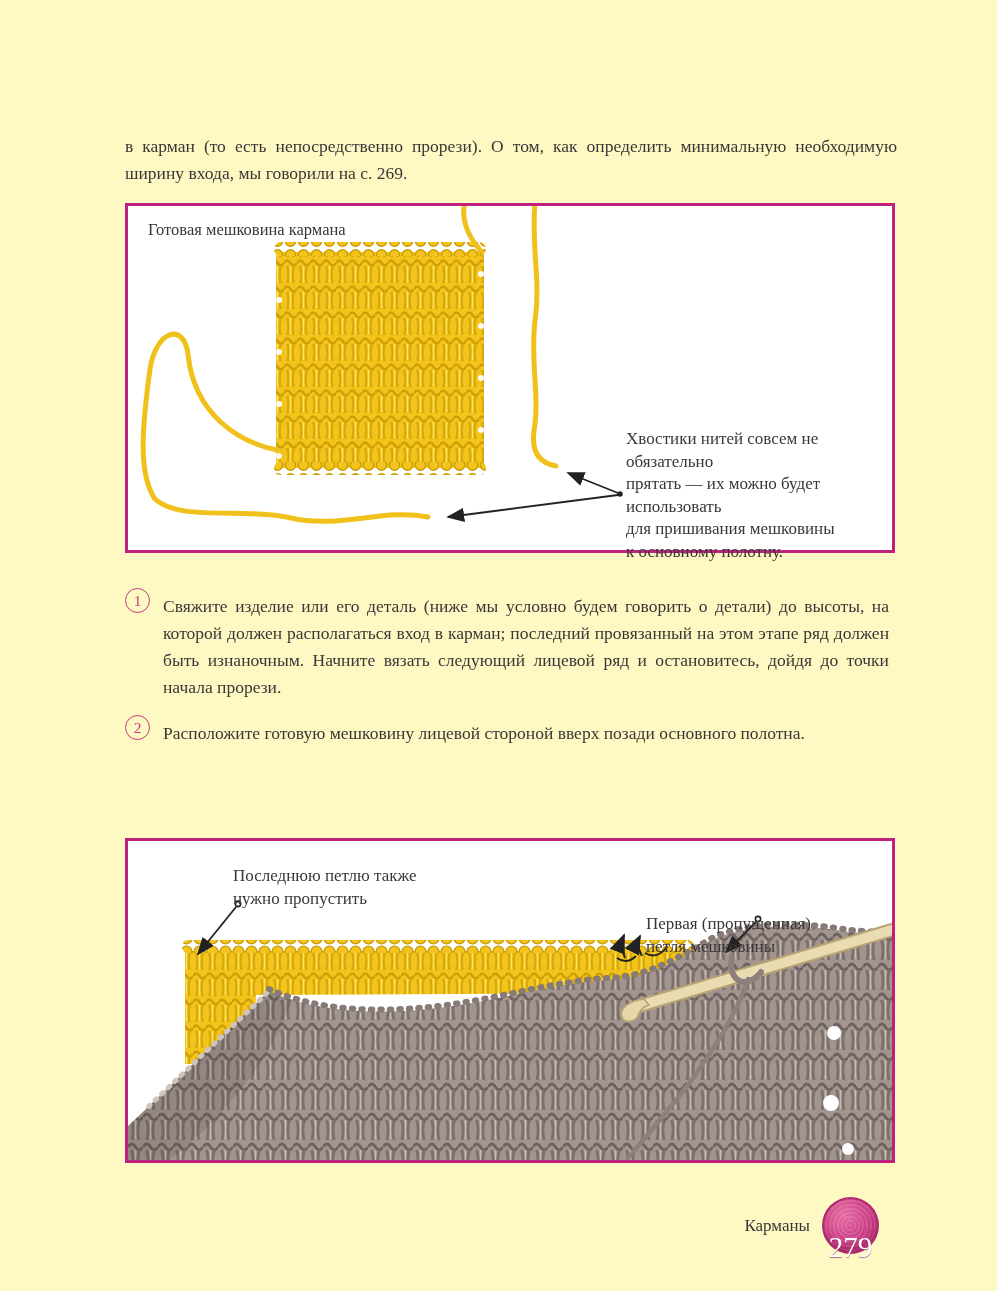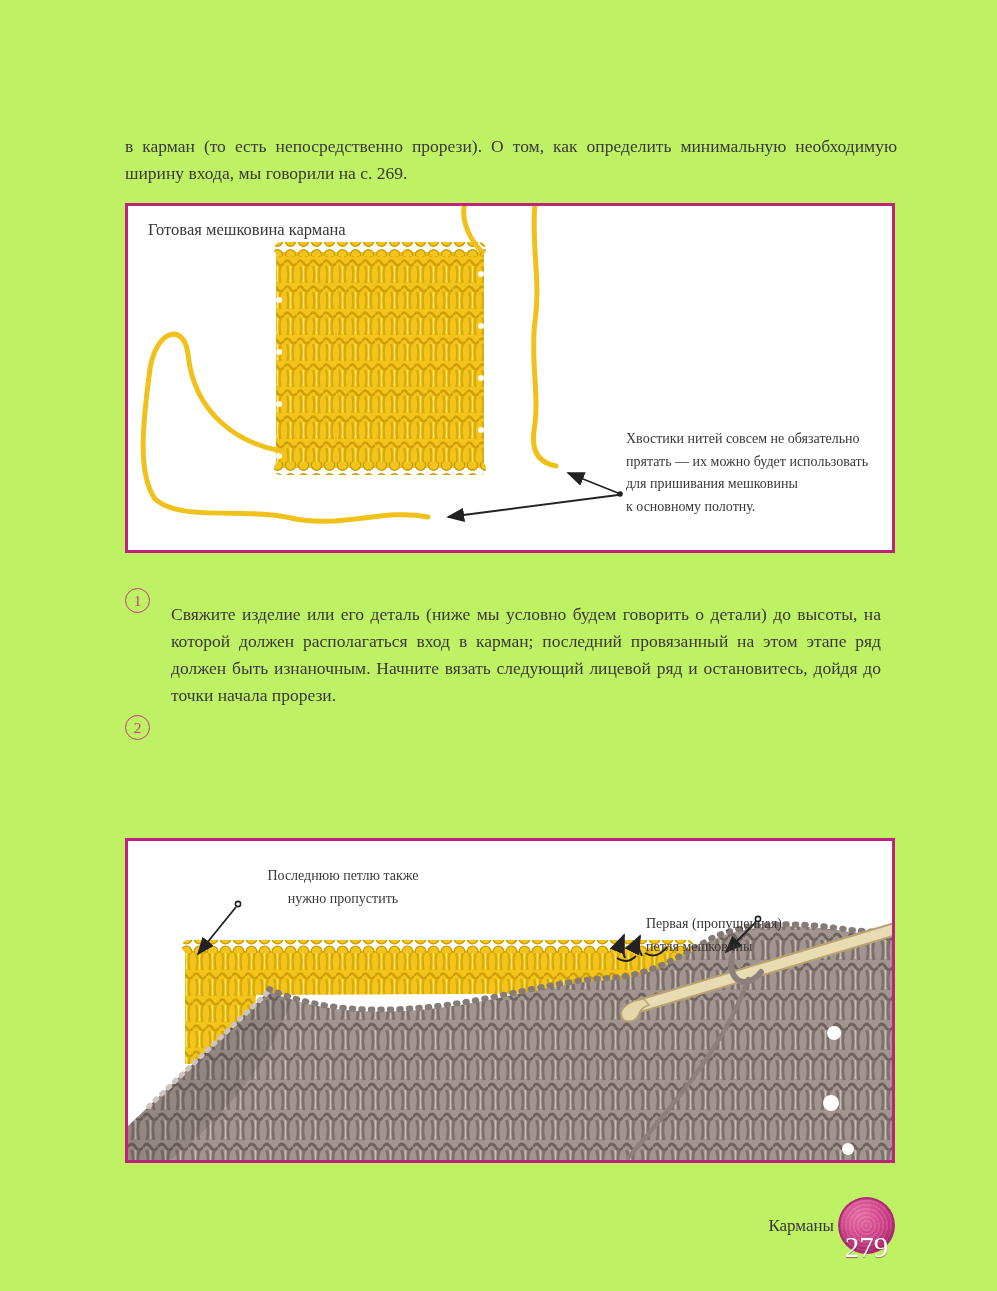--- a/index.html
+++ b/index.html
@@ -1,49 +1,49 @@
 <!DOCTYPE html>
 <html lang="ru"><head>
 <meta charset="utf-8">
 <style>
   html,body{margin:0;padding:0;background:#ffffff;}
   .page{
-    position:relative;width:997px;height:1291px;background:#bef264;overflow:hidden;
+    position:relative;width:997px;height:1291px;background:#fef9c3;overflow:hidden;
     font-family:"Liberation Serif","DejaVu Serif",serif;color:#3a3637;
   }
   .bodytext{font-size:17.5px;line-height:27px;text-align:justify;}
   .intro{position:absolute;left:125px;top:133px;width:772px;}
   .figurebox{
     position:absolute;left:125px;width:770px;background:#ffffff;
     border:3px solid #c0217f;box-sizing:border-box;
   }
   .fig1{top:203px;height:350px;}
   .fig2{top:838px;height:325px;}
   .figurebox svg{position:absolute;left:0;top:0;width:100%;height:100%;}
   .figcaption{
     position:absolute;left:20px;top:13px;font-size:16.5px;line-height:22px;font-family:Liberation Serif, serif;
   }
   .figlabel{
-    position:absolute;font-size:14px;line-height:22.5px;white-space:pre-line;
+    position:absolute;font-size:17px;line-height:22.5px;white-space:pre-line;
   }
   .fig1 .annotation{left:498px;top:222px;width:272px;}
-  .fig2 .label-left{left:105px;top:24px;width:220px;text-align:center;}
+  .fig2 .label-left{left:105px;top:24px;width:220px;}
   .fig2 .label-right{left:518px;top:24px;width:220px;margin-top:48px;}
   .step{position:absolute;left:125px;width:772px;padding-left:30px;box-sizing:border-box;}
   .step1{top:585px;}
   .step2{top:712px;}
   .stepnum{
     position:absolute;left:0;top:3px;width:23px;height:23px;border:1.7px solid #c23d86;
     border-radius:50%;color:#c23d86;font-size:15.5px;line-height:23px;text-align:center;
     font-family:"Liberation Serif",serif;
   }
-  .step p{margin:16px;}
+  .step p{margin:8px;}
   .step .indent{text-indent:28px;}
   .footer{
-    position:absolute;top:1197px;right:102px;display:flex;align-items:center;gap:4px;
+    position:absolute;top:1197px;right:118px;display:flex;align-items:center;gap:12px;
   }
   .footer-section{font-size:17px;color:#3a3637;}
   .pagebadge{
     width:57px;height:57px;border-radius:50%;
     background:
       repeating-radial-gradient(circle at 50% 50%, rgba(255,255,255,0.12) 0 1.5px, rgba(0,0,0,0) 1.5px 4px),
       radial-gradient(circle at 38% 32%, #e56ba2 0%, #cf4489 45%, #b52a72 78%, #a42263 100%);
     box-shadow: inset 0 0 0 2px #ad2b6e, inset 0 -5px 9px rgba(110,8,62,.35);
     display:flex;align-items:center;justify-content:center;
   }
@@ -113,20 +113,21 @@
 к основному полотну.</div>
   </div>
 
   <div class="step step1 bodytext">
     <span class="stepnum">1</span>
     <p>Свяжите изделие или его деталь (ниже мы условно будем говорить о детали) до высоты, на которой должен располагаться вход в карман; последний провязанный на этом этапе ряд должен быть изнаночным. Начните вязать следующий лицевой ряд и остановитесь, дойдя до точки начала прорези.</p>
   </div>
 
   <div class="step step2 bodytext">
     <span class="stepnum">2</span>
+    <p>Расположите готовую мешковину лицевой стороной вверх позади основного полотна.</p>
   </div>
 
   <div class="figurebox fig2">
     <svg viewBox="0 0 764 319" preserveAspectRatio="none">
       <defs>
         <pattern id="py2" width="13" height="26" patternUnits="userSpaceOnUse">
           <rect width="13" height="26" fill="#f3c41b"></rect>
           <path d="M0,5 Q3.25,0 6.5,5 T13,5" stroke="#cf9f06" stroke-width="2.4" fill="none"></path>
           <path d="M3.2,8 Q5.6,16 3.5,25" stroke="#d8ab0a" stroke-width="2.6" fill="none"></path>
           <path d="M9.8,8 Q7.4,16 9.5,25" stroke="#d8ab0a" stroke-width="2.6" fill="none"></path>

